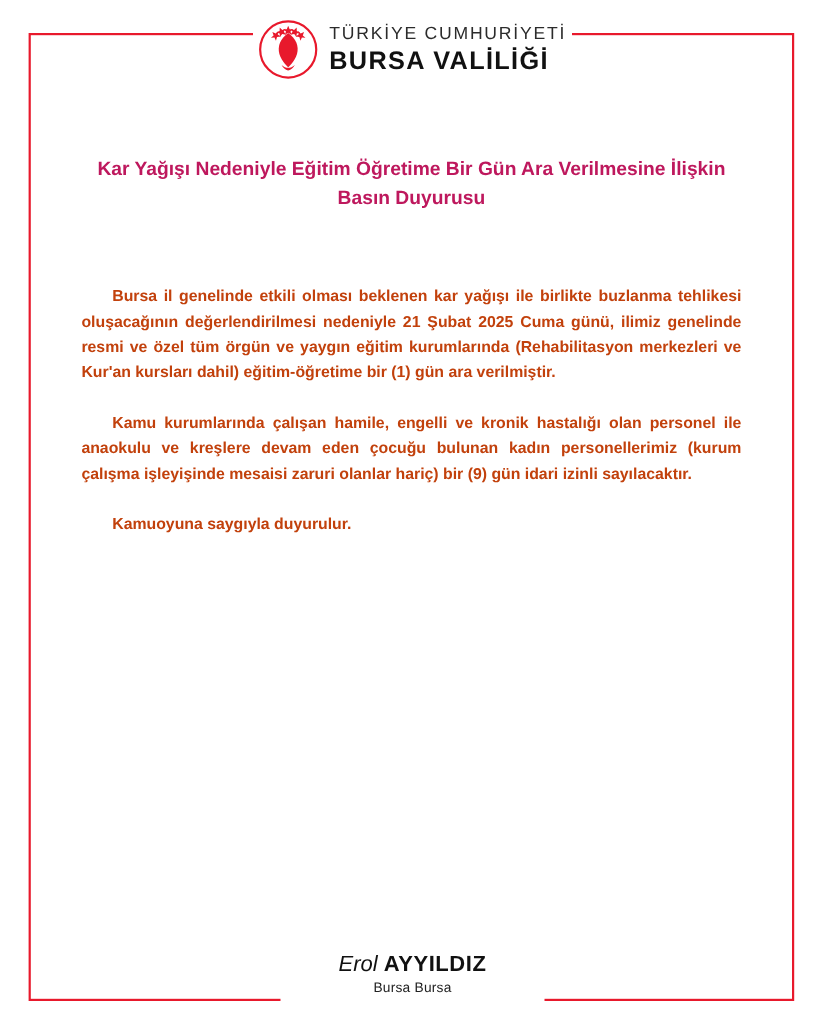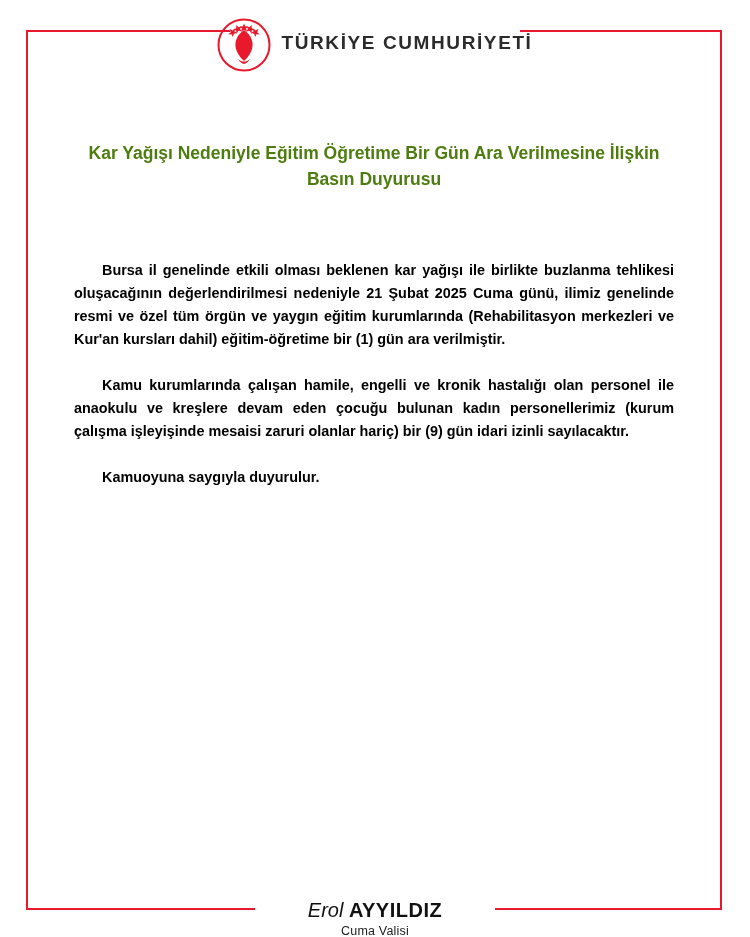--- a/index.html
+++ b/index.html
@@ -66,63 +66,63 @@
     margin-right: 10px;
   }
 
   .header-text {
     display: flex;
     flex-direction: column;
     justify-content: center;
     line-height: 1;
   }
   .header-line1 {
-    font-size: 19px;
+    font-size: 16px;
     letter-spacing: 1.6px;
     color: #2b2b2b;
-    font-weight: bold;
+    font-weight: normal;
     margin-bottom: 5px;
     text-align: right;
   }
   .header-line2 {
     font-size: 23px;
     letter-spacing: 1.2px;
     color: #111111;
     font-weight: bold;
   }
 
   .content {
     position: absolute;
     left: 74px;
     top: 140px;
     width: 600px;
   }
 
   .doc-title {
-    color: #4d7c0f;
+    color: #be185d;
     font-size: 17.5px;
     font-weight: bold;
     text-align: center;
     line-height: 1.5;
     margin: 0 0 0 0;
     padding: 0 10px;
   }
 
   .body-text {
     margin-top: 66px;
   }
 
   .para {
     font-size: 14.4px;
     font-weight: bold;
     line-height: 1.62;
     text-align: justify;
     text-indent: 28px;
     margin: 0 0 22px 0;
-    color: #000000;
+    color: #c2410c;
     hyphens: none;
   }
   .para:last-child {
     margin-bottom: 11px;
   }
 
   .signature {
     position: absolute;
     left: 0;
     width: 750px;
@@ -136,21 +136,20 @@
     top: 860px;
     width: 240px;
     height: 62px;
     background: #ffffff;
     z-index: 3;
   }
   .sig-name {
     font-size: 20px;
     color: #111111;
     line-height: 1.1;
-    margin-top: 33px;
   }
   .sig-name .first {
     font-weight: normal;
     font-style: italic;
   }
   .sig-name .last {
     font-weight: bold;
     letter-spacing: 0.5px;
   }
   .sig-role {
@@ -191,34 +190,35 @@
               <polygon points="0,-21.5 1.3,-18.4 4.6,-18.4 2,-16.4 3,-13.3 0,-15.2 -3,-13.3 -2,-16.4 -4.6,-18.4 -1.3,-18.4"></polygon>
             </g>
           </g>
           <path d="M27 12 C20 17, 17 24, 19 31 C21 38, 27 43, 27 43 C27 43, 33 38, 35 31 C37 24, 34 17, 27 12 Z"></path>
           <path d="M21 41 C23 45, 27 46, 27 46 C27 46, 31 45, 33 41 C31 43, 29 43.5, 27 43.5 C25 43.5, 23 43, 21 41 Z"></path>
         </g>
       </svg>
     </div>
     <div class="header-text">
       <div class="header-line1">TÜRKİYE CUMHURİYETİ</div>
+      <div class="header-line2">BURSA VALİLİĞİ</div>
     </div>
   </div>
 
   <div class="content">
     <h1 class="doc-title">Kar Yağışı Nedeniyle Eğitim Öğretime Bir Gün Ara Verilmesine İlişkin Basın Duyurusu</h1>
 
     <div class="body-text">
       <p class="para">Bursa il genelinde etkili olması beklenen kar yağışı ile birlikte buzlanma tehlikesi oluşacağının değerlendirilmesi nedeniyle 21 Şubat 2025 Cuma günü, ilimiz genelinde resmi ve özel tüm örgün ve yaygın eğitim kurumlarında (Rehabilitasyon merkezleri ve Kur'an kursları dahil) eğitim-öğretime bir (1) gün ara verilmiştir.</p>
       <p class="para">Kamu kurumlarında çalışan hamile, engelli ve kronik hastalığı olan personel ile anaokulu ve kreşlere devam eden çocuğu bulunan kadın personellerimiz (kurum çalışma işleyişinde mesaisi zaruri olanlar hariç) bir (9) gün idari izinli sayılacaktır.</p>
       <p class="para">Kamuoyuna saygıyla duyurulur.</p>
     </div>
   </div>
 
   <div class="sig-mask"></div>
   <div class="signature">
     <div class="sig-name">
       <span class="first">Erol </span><span class="last">AYYILDIZ</span>
     </div>
-    <div class="sig-role">Cuma Valisi</div>
+    <div class="sig-role">Bursa Bursa</div>
   </div>
 
 </div>
 
 </body></html>

